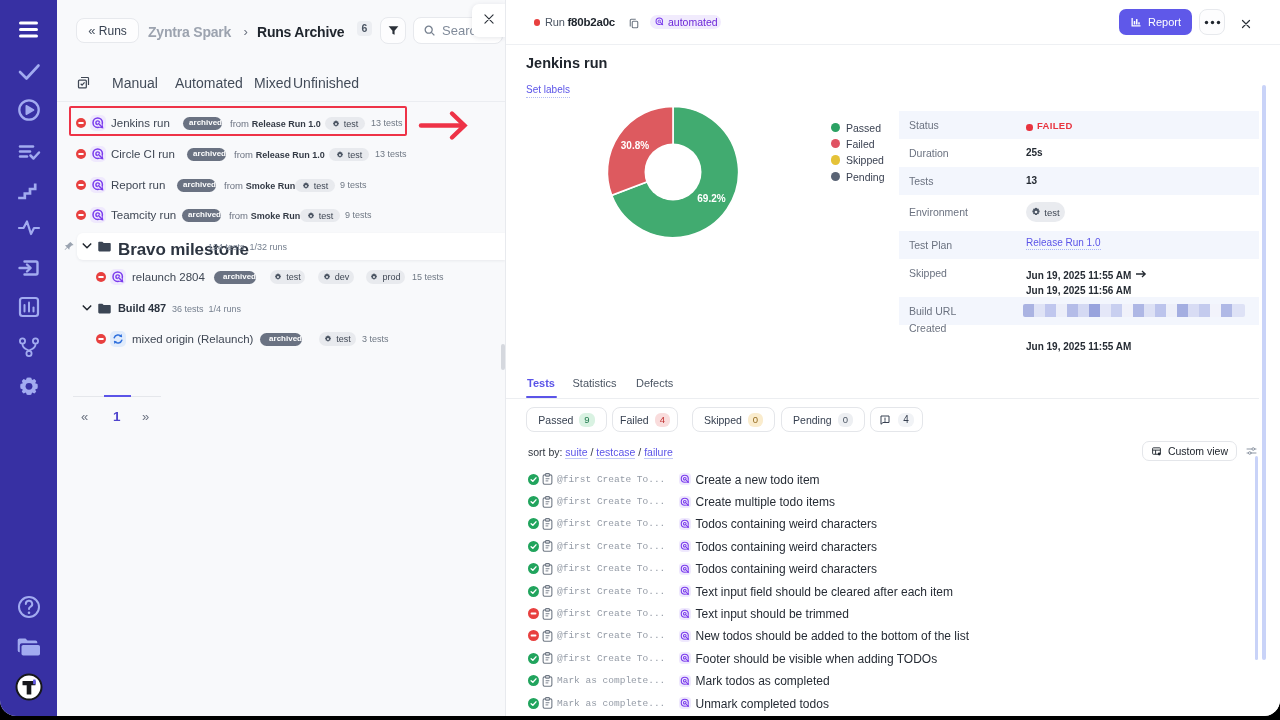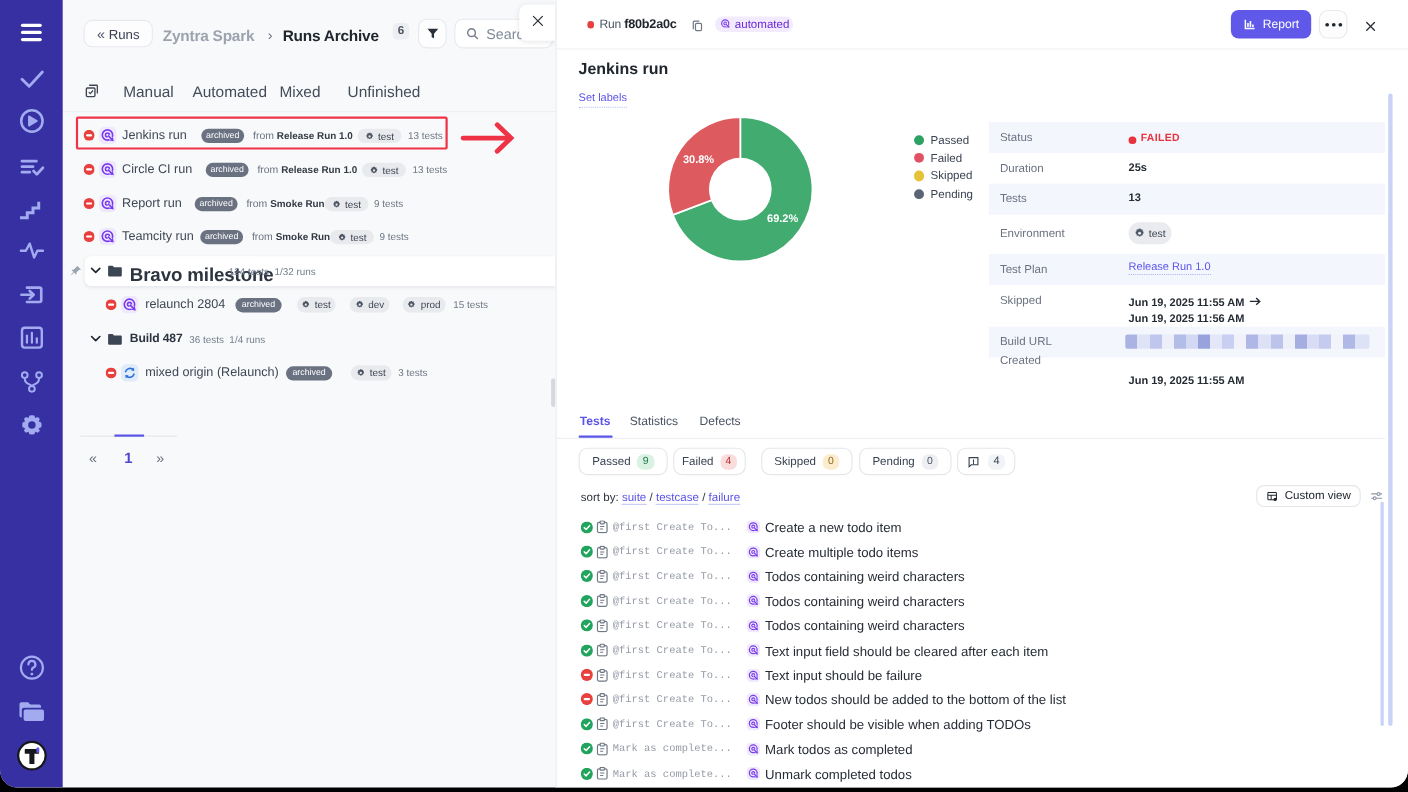--- a/index.html
+++ b/index.html
@@ -1,21 +1,21 @@
 <!DOCTYPE html>
 <html><head>
 <meta charset="utf-8">
 <style>
   * { margin:0; padding:0; box-sizing:border-box; }
   html,body { width:1280px; height:720px; background:#000; font-family:"Liberation Sans", sans-serif; overflow:hidden; }
   .abs { position:absolute; }
   .app { position:absolute; top:0; left:0; width:1280px; height:716px; background:#f8f9fb; border-radius:0 0 16px 16px; overflow:hidden; }
   .sidebar { position:absolute; top:0; left:0; width:57px; height:716px; background:#3730a3; }
   .drawer { position:absolute; top:0; left:505px; width:775px; height:716px; background:#ffffff; border-left:1px solid #e8eaee; }
-  .pillarchived { background:#6a7282; color:#fff; font-size:10px; font-weight:400; border-radius:999px; display:inline-block; text-align:center; }
+  .pillarchived { background:#6a7282; color:#fff; font-size:10px; font-weight:700; border-radius:999px; display:inline-block; text-align:right; }
   .pilltest { background:#e8eaee; color:#3f4754; font-size:11px; border-radius:999px; display:flex; align-items:center; justify-content:center; gap:4px; }
   .rowname { color:#3f4754; font-size:15px; font-weight:500; }
 </style>
 </head>
 <body>
 <div class="app">
 
   <div id="listpanel" class="abs" style="left:0;top:0;width:505px;height:716px">
 
     <div class="abs" style="left:76px;top:18px;width:63px;height:25px;background:#fdfdfe;border:1px solid #e7e9ed;border-radius:8px;display:flex;align-items:center;justify-content:center;gap:5px;color:#374151">
@@ -46,21 +46,21 @@
     </div>
 
     <svg class="abs" style="left:76px;top:75px" width="15" height="15" viewBox="0 0 24 24" fill="none" stroke="#3f4754" stroke-width="2">
       <path d="M8 4 h11 a1 1 0 0 1 1 1 v11" stroke-width="1.9"></path>
       <rect x="4" y="8" width="12.5" height="12.5" rx="1.5"></rect>
       <path d="M7.5 14 l2.2 2.2 4 -4.5" stroke-width="1.9"></path>
     </svg>
     <div class="abs" style="left:112px;top:75px;font-size:14px;font-weight:500;color:#434c59">Manual</div>
     <div class="abs" style="left:175px;top:75px;font-size:14px;font-weight:500;color:#434c59">Automated</div>
     <div class="abs" style="left:254px;top:75px;font-size:14px;font-weight:500;color:#434c59">Mixed</div>
-    <div class="abs" style="left:316px;top:75px;font-size:14px;font-weight:500;color:#434c59">Unfinished</div>
+    <div class="abs" style="left:293px;top:75px;font-size:14px;font-weight:500;color:#434c59">Unfinished</div>
     <div class="abs" style="left:57px;top:101px;width:448px;height:1px;background:#ebedf1"></div>
 
     <div id="rows">
 
       <div class="abs" style="left:77px;top:233px;width:428px;height:26.5px;background:#fff;border-radius:6px 0 0 6px;box-shadow:0 1px 3px rgba(30,40,60,.07)"></div>
 
       <svg class="abs" style="left:76px;top:118px" width="10" height="10" viewBox="0 0 10 10">
           <circle cx="5" cy="5" r="5" fill="#e8403f"></circle>
           <rect x="2.2" y="4" width="5.6" height="2" rx="1" fill="#fff"></rect>
         </svg>
@@ -581,21 +581,21 @@
         </svg>
         <div class="abs" style="left:51px;top:608.0px;font-size:9.5px;font-family:'Liberation Mono',monospace;color:#949ba6;letter-spacing:0">@first Create To...</div>
         <svg class="abs" style="left:172.5px;top:607.6px" width="12" height="12" viewBox="0 0 16 16">
           <rect width="16" height="16" rx="5" fill="#efe9fd"></rect>
           <circle cx="7.7" cy="7.7" r="4.7" stroke="#7a3bed" stroke-width="1.5" fill="none"></circle>
           <circle cx="7.7" cy="7.7" r="1.8" stroke="#7a3bed" stroke-width="1.4" fill="none"></circle>
           <line x1="8.6" y1="8.6" x2="13" y2="13" stroke="#efe9fd" stroke-width="3"></line>
           <line x1="8.2" y1="8.2" x2="12" y2="12" stroke="#7a3bed" stroke-width="1.5"></line>
           <path d="M13.4 13.4 L9.7 12.7 L12.7 9.7 Z" fill="#7a3bed"></path>
         </svg>
-        <div class="abs" style="left:189.5px;top:606.9px;font-size:12px;color:#262c35">Text input should be failure</div>
+        <div class="abs" style="left:189.5px;top:606.9px;font-size:12px;color:#262c35">Text input should be trimmed</div>
       <svg class="abs" style="left:21.5px;top:630.3px" width="11" height="11" viewBox="0 0 12 12">
           <circle cx="6" cy="6" r="6" fill="#e8403f"></circle>
           <rect x="2.8" y="4.9" width="6.4" height="2.2" rx="1.1" fill="#fff"></rect>
         </svg>
         <svg class="abs" style="left:36px;top:630.0px" width="11" height="12" viewBox="0 0 20 22" fill="none" stroke="#6f7884" stroke-width="2">
           <rect x="2" y="3.5" width="16" height="17" rx="2.5"></rect>
           <rect x="6.5" y="1.2" width="7" height="4.6" rx="1.2" fill="#f8f9fb"></rect>
           <path d="M6.5 10.5 h7 M6.5 14.5 h5" stroke-width="1.7"></path>
         </svg>
         <div class="abs" style="left:51px;top:630.4px;font-size:9.5px;font-family:'Liberation Mono',monospace;color:#949ba6;letter-spacing:0">@first Create To...</div>

